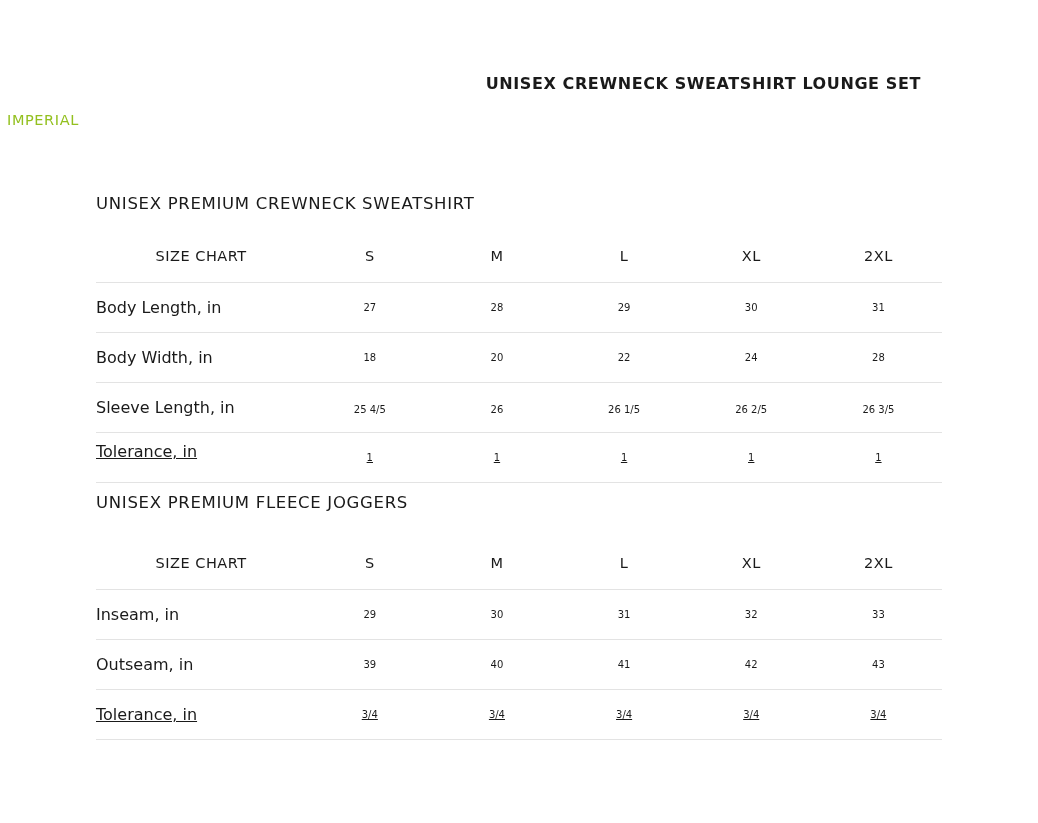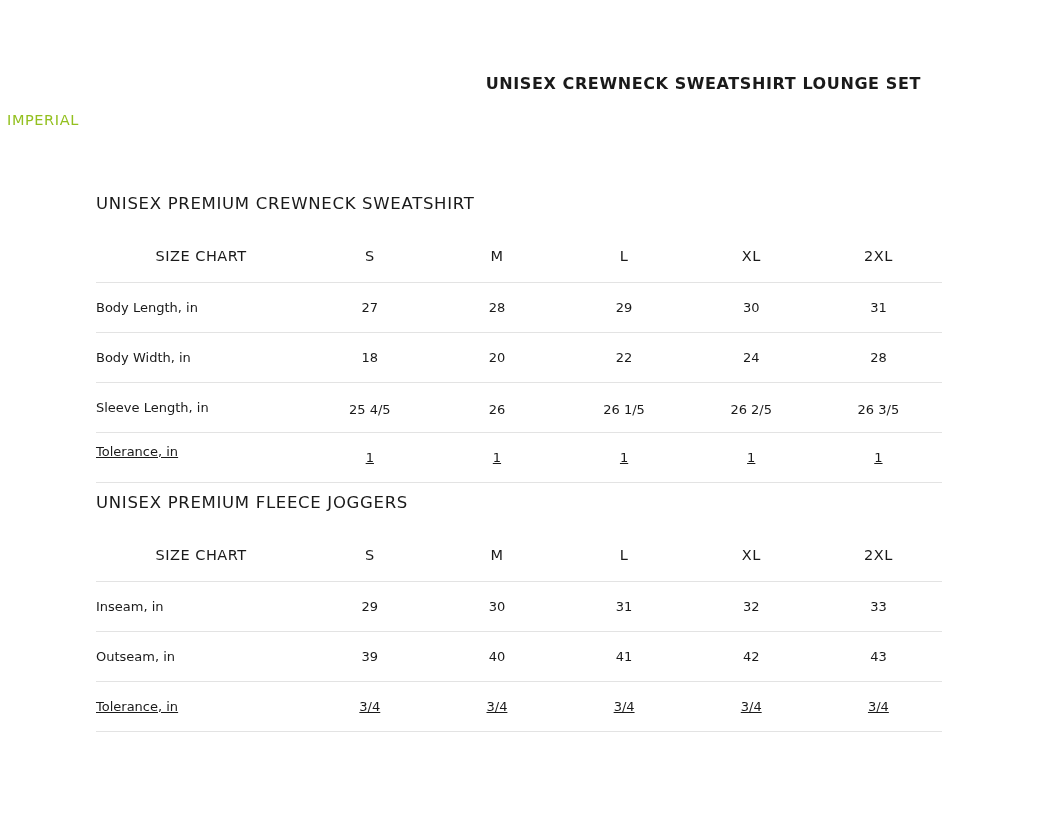--- a/index.html
+++ b/index.html
@@ -88,34 +88,34 @@
   .data-row td {
     height: 49px;
     border-bottom: 1px solid #e3e3e3;
   }
   .data-row.last td {
     border-bottom: 1px solid #e3e3e3;
     text-decoration: underline;
   }
   .data-row td.label {
     text-align: left;
-    font-size: 13px;
+    font-size: 16px;
   }
   .data-row td.val {
     text-align: center;
-    font-size: 13px;
+    font-size: 10px;
   }
   
   .nudge-down td.val { position: relative; top: 2px; }
   .nudge-up td.label { position: relative; top: -6px; }
 
   #sec1 { top: 182px; }
   #sec1 .section-heading { margin-bottom: 17px; margin-top: 12px; }
   #sec2 { top: 493px; }
-  #sec2 .section-heading { margin-bottom: 17px; }
+  #sec2 .section-heading { margin-bottom: 25px; }
 </style>
 </head>
 <body>
 
 <div class="page">
 
   <div class="title">UNISEX CREWNECK SWEATSHIRT LOUNGE SET</div>
 
   <div class="unit-toggle">IMPERIAL</div>
 

